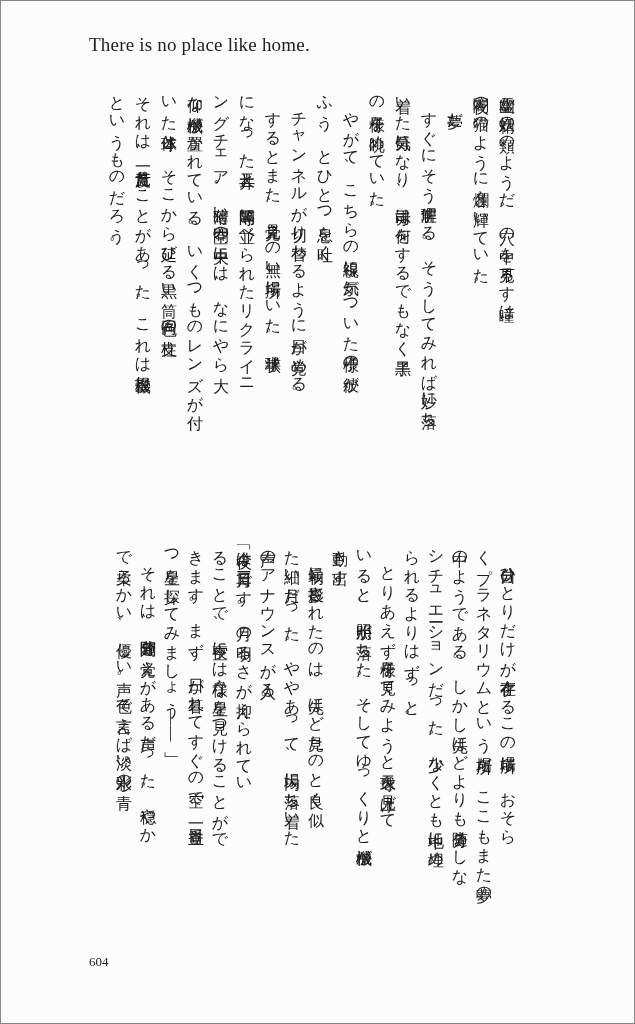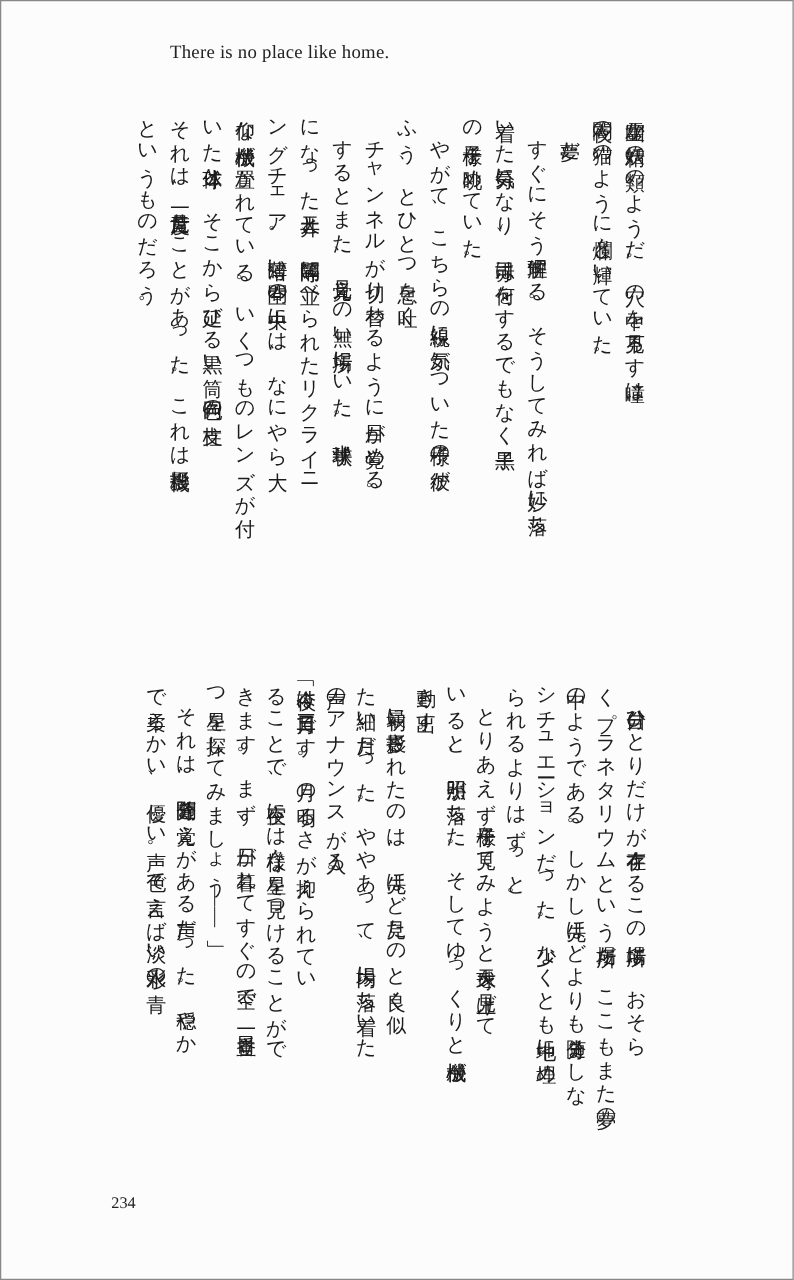--- a/index.html
+++ b/index.html
@@ -12,24 +12,23 @@
     font-family: "Liberation Serif", "DejaVu Serif", serif;
   }
   .page {
     position: absolute; inset: 0;
     background: #fcfcfc;
     border: 1px solid #888888;
   }
   .header {
     position: absolute;
     left: 88px; top: 33px;
-    font-size: 15px;
+    font-size: 19px;
     letter-spacing: 0.2px;
     color: #222222;
-    margin-left: 47px;
   }
   .vtext {
     position: absolute;
     writing-mode: vertical-rl;
     text-orientation: mixed;
     font-family: "Liberation Serif", "DejaVu Serif", serif;
     font-size: 16px;
     letter-spacing: 0.5px;
     color: #1c1c1c;
   }
@@ -88,15 +87,15 @@
       <p>た細い月だった。ややあって、場内に落ち着いた</p>
       <p>声のアナウンスが入る。</p>
       <p>「今夜は三日月です。月の明るさが抑えられてい</p>
       <p>ることで、夜空には様々な星を見つけることがで</p>
       <p>きます。まず、日が暮れてすぐの空で、一番目立</p>
       <p>つ星を探してみましょう——」</p>
       <p class="indent">それは、随分聞き覚えがある声だった。穏やか</p>
       <p>で柔らかい、優しい声。色で言えば淡い水彩の青</p>
     </div>
 
-  <div class="page-number">234</div>
+  <div class="page-number">604</div>
 
 </div>
 
 </body></html>

